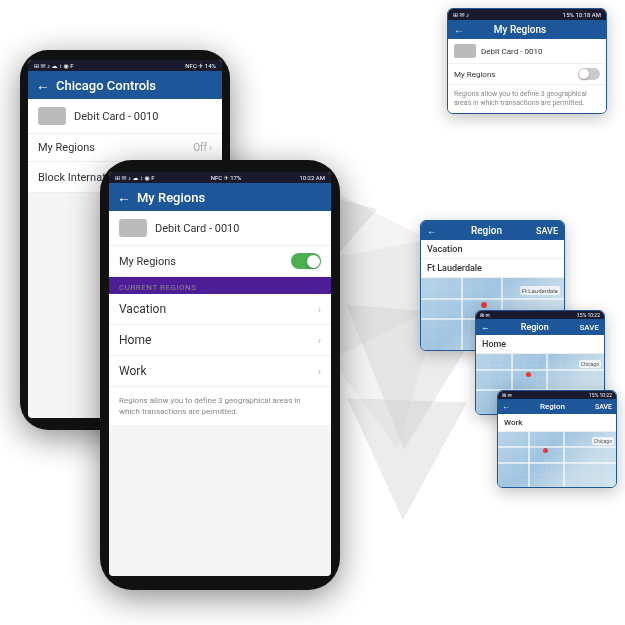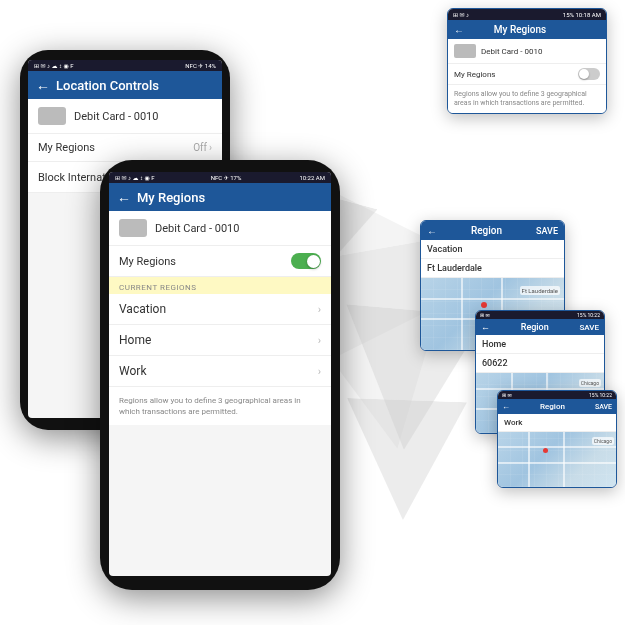--- a/index.html
+++ b/index.html
@@ -164,21 +164,21 @@
       box-shadow: 0 1px 3px rgba(0,0,0,0.3);
     }
     .toggle.on::after { right: 1.5px; }
 
     
     .section-label {
       font-size: 8px;
       color: #888;
       letter-spacing: 0.5px;
       padding: 6px 10px 2px;
-      background: #fef9c3;
+      background: #4c1d95;
       text-transform: uppercase;
     }
 
     
     .list-item {
       display: flex;
       align-items: center;
       justify-content: space-between;
       padding: 8px 10px;
       background: #fff;
@@ -313,21 +313,21 @@
 <div class="phone phone-back">
   <div class="phone-screen">
 
     <div class="status-bar">
       <span class="icons sb-signal">⊞ ✉ ♪ ☁ ↕ ◉ F</span>
       <span class="sb-bat">NFC ✈ 14%</span>
     </div>
 
     <div class="app-bar">
       <span class="back-arrow">←</span>
-      <span class="bar-title">Location Controls</span>
+      <span class="bar-title">Chicago Controls</span>
     </div>
 
     <div class="card-row">
       <div class="card-icon"></div>
       <span class="card-label">Debit Card - 0010</span>
     </div>
 
     <div class="toggle-row">
       <span class="toggle-label">My Regions</span>
       <div class="toggle-off-text">
@@ -458,23 +458,20 @@
   <div class="popup-app-bar" style="padding:3px 5px;">
     <span class="back" style="font-size:9px;">←</span>
     <span class="title" style="font-size:9px;">Region</span>
     <span class="save" style="font-size:8px;">SAVE</span>
   </div>
 
   <div class="popup-field">
     <div class="popup-field-value">Home</div>
   </div>
 
-  <div class="popup-field">
-    <div class="popup-field-value">60622</div>
-  </div>
 
   <div class="map-placeholder" style="height:60px;">
     <div class="map-road-h" style="top:15px;"></div>
     <div class="map-road-h" style="top:35px;"></div>
     <div class="map-road-v" style="left:35px;"></div>
     <div class="map-road-v" style="left:70px;"></div>
     <div style="position:absolute;top:6px;right:3px;font-size:5px;color:#555;background:rgba(255,255,255,0.7);padding:1px 2px;border-radius:2px;z-index:2;">Chicago</div>
     <div style="position:absolute;top:18px;left:50px;width:5px;height:5px;background:#e53935;border-radius:50%;z-index:3;"></div>
   </div>
 

